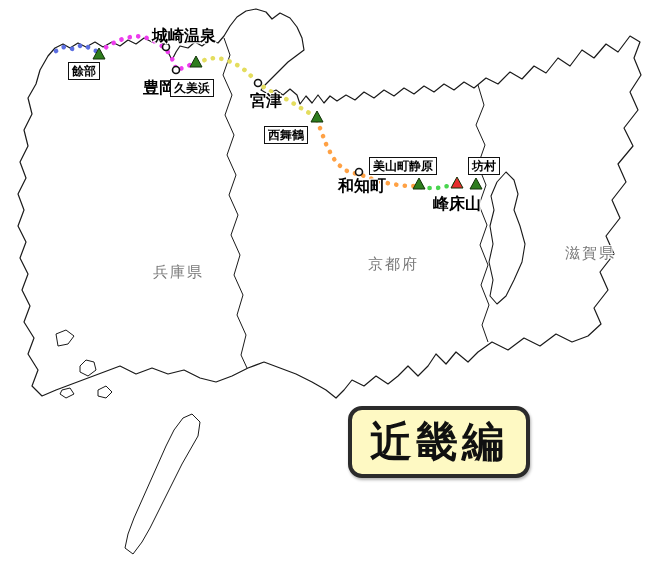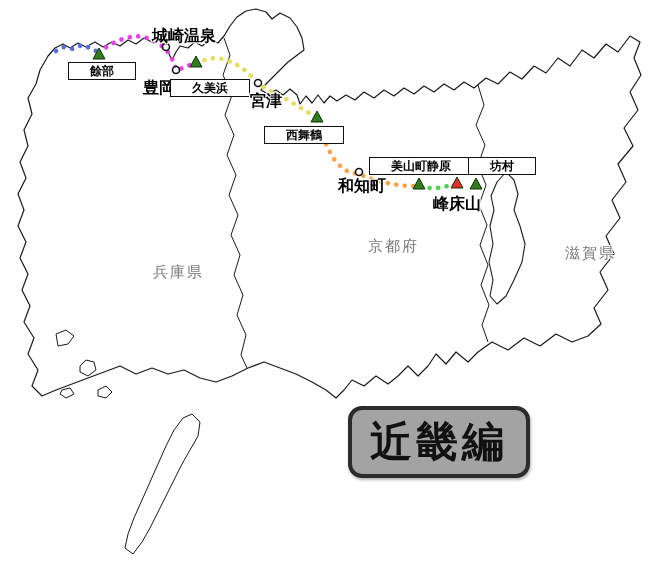--- a/index.html
+++ b/index.html
@@ -10,34 +10,34 @@
   .stage svg{position:absolute;left:0;top:0;}
   .land{fill:#ffffff;stroke:#1a1a1a;stroke-width:1.2;stroke-linejoin:round;}
   .border{fill:none;stroke:#1a1a1a;stroke-width:1;stroke-linejoin:round;}
   .lake{fill:#ffffff;stroke:#1a1a1a;stroke-width:1.1;stroke-linejoin:round;}
   .island{fill:#ffffff;stroke:#1a1a1a;stroke-width:1;stroke-linejoin:round;}
   .route{fill:none;stroke-width:4.6;stroke-linecap:round;stroke-dasharray:0.1 8.5;}
   .station-dot{fill:#ffffff;stroke:#111;stroke-width:1.6;}
   .peak-marker{stroke:#123208;stroke-width:1;stroke-linejoin:round;}
   .map-label{position:absolute;white-space:nowrap;color:#000;}
   .map-label.boxed{
-    background:#fff;border:1.5px solid #111;padding:0 21px;
+    background:#fff;border:1.5px solid #111;padding:0 3px;
     font-size:12px;font-weight:bold;line-height:1.35;
   }
   .map-label.plain{
     font-size:16px;font-weight:bold;line-height:1.1;
     text-shadow:-1px -1px 0 #fff,1px -1px 0 #fff,-1px 1px 0 #fff,1px 1px 0 #fff;
   }
   .map-label.prefecture{
     font-size:15px;color:#787878;letter-spacing:2px;font-weight:normal;
     text-shadow:-1px -1px 0 #fff,1px -1px 0 #fff,-1px 1px 0 #fff,1px 1px 0 #fff;
   }
   .title-box{
     position:absolute;left:348px;top:406px;
-    background:#a3a3a3;border:4px solid #2b2b2b;border-radius:14px;
+    background:#fef9c3;border:4px solid #2b2b2b;border-radius:14px;
     padding:4px 18px;box-shadow:1px 2px 3px rgba(0,0,0,0.3);
   }
   .title-box span{font-size:42px;font-weight:bold;letter-spacing:4px;color:#111;}
 </style>
 </head>
 <body>
 
 <div class="stage">
 
   <svg id="map-svg" width="650" height="574" viewBox="0 0 650 574">
@@ -117,21 +117,21 @@
       <div class="map-label plain" style="left: 152px; top: 27px;">城崎温泉</div>
       <div class="map-label plain" style="left: 143px; top: 79px;">豊岡</div>
       <div class="map-label boxed" style="left: 170px; top: 79px;">久美浜</div>
       <div class="map-label plain" style="left: 250px; top: 92px;">宮津</div>
       <div class="map-label boxed" style="left: 264px; top: 126px;">西舞鶴</div>
       <div class="map-label plain" style="left: 338px; top: 177px; text-align: center;">和知町</div>
       <div class="map-label boxed" style="left: 369px; top: 157px;">美山町静原</div>
       <div class="map-label plain" style="left: 433px; top: 195px;">峰床山</div>
       <div class="map-label boxed" style="left: 468px; top: 157px;">坊村</div>
       <div class="map-label prefecture" style="left: 153px; top: 263px;">兵庫県</div>
-      <div class="map-label prefecture" style="left: 368px; top: 237px;">京都府</div>
+      <div class="map-label prefecture" style="left: 368px; top: 255px;">京都府</div>
       <div class="map-label prefecture" style="left: 538px; top: 244px; margin-left: 27px;">滋賀県</div>
     </div>
 
   <div class="title-box">
     <span>近畿編</span>
   </div>
 
 </div>
 
 </body></html>

